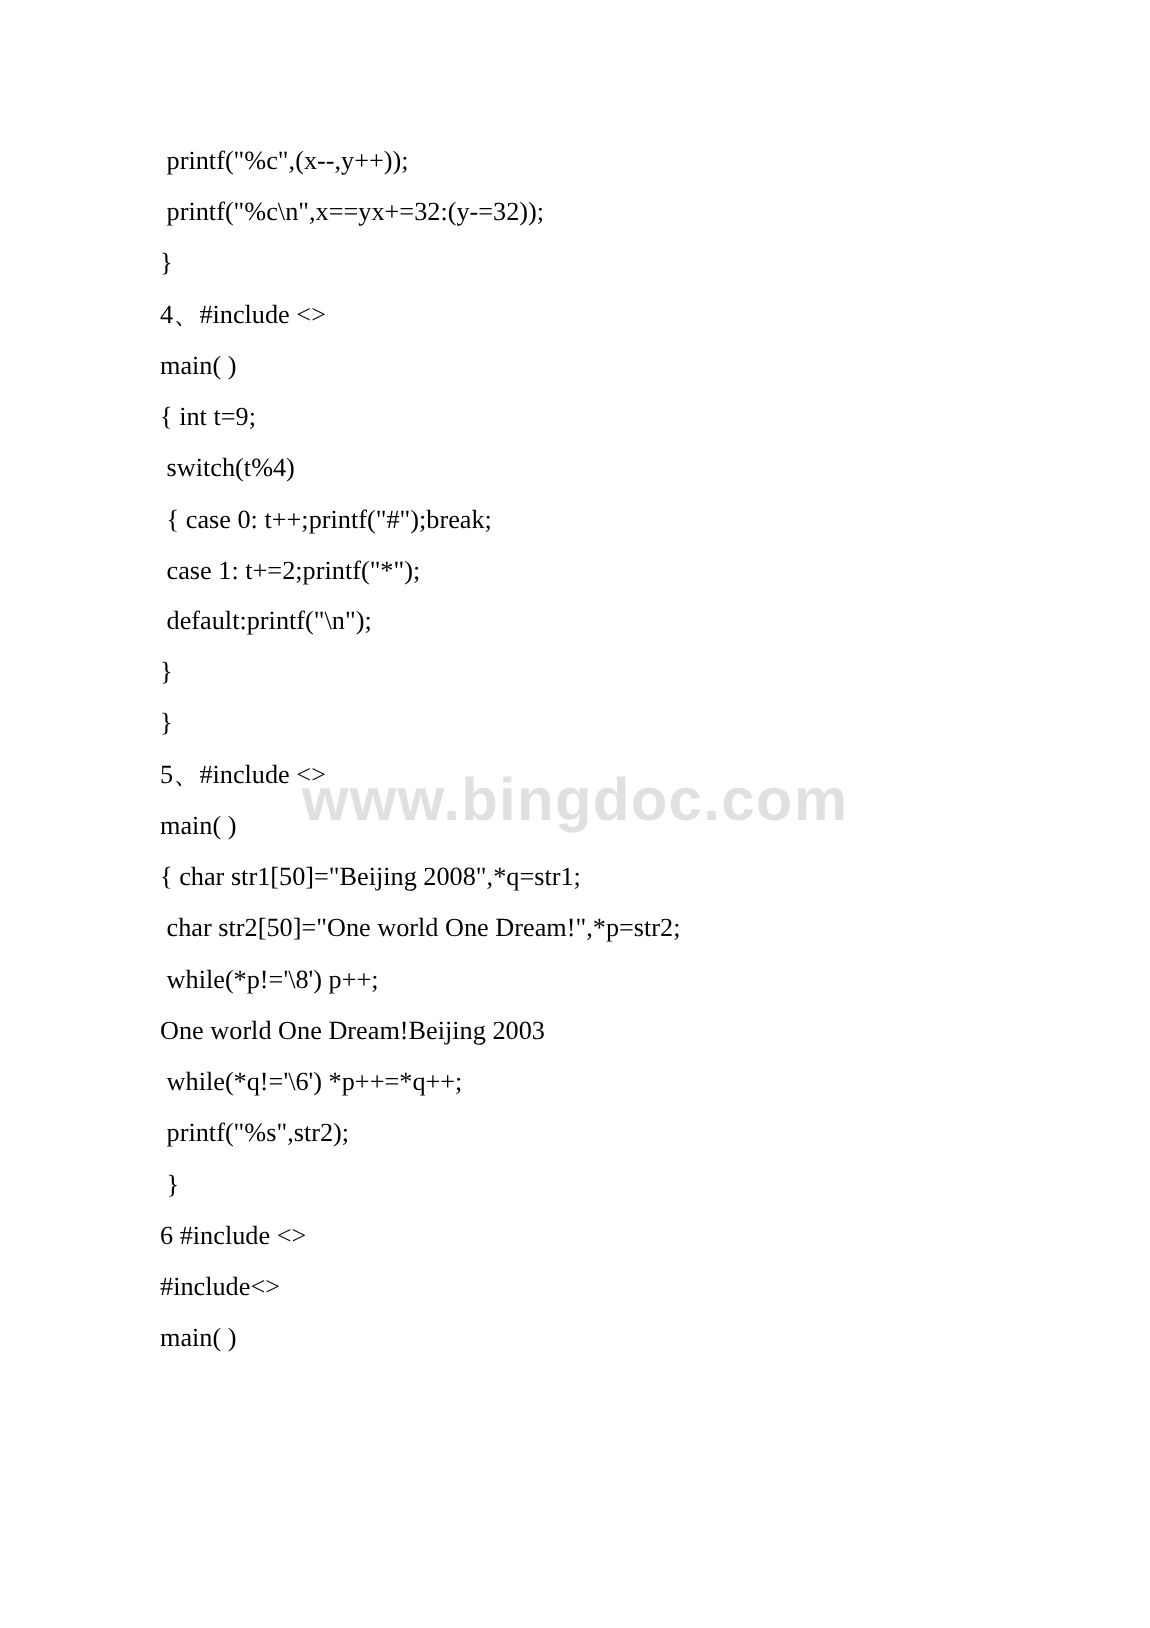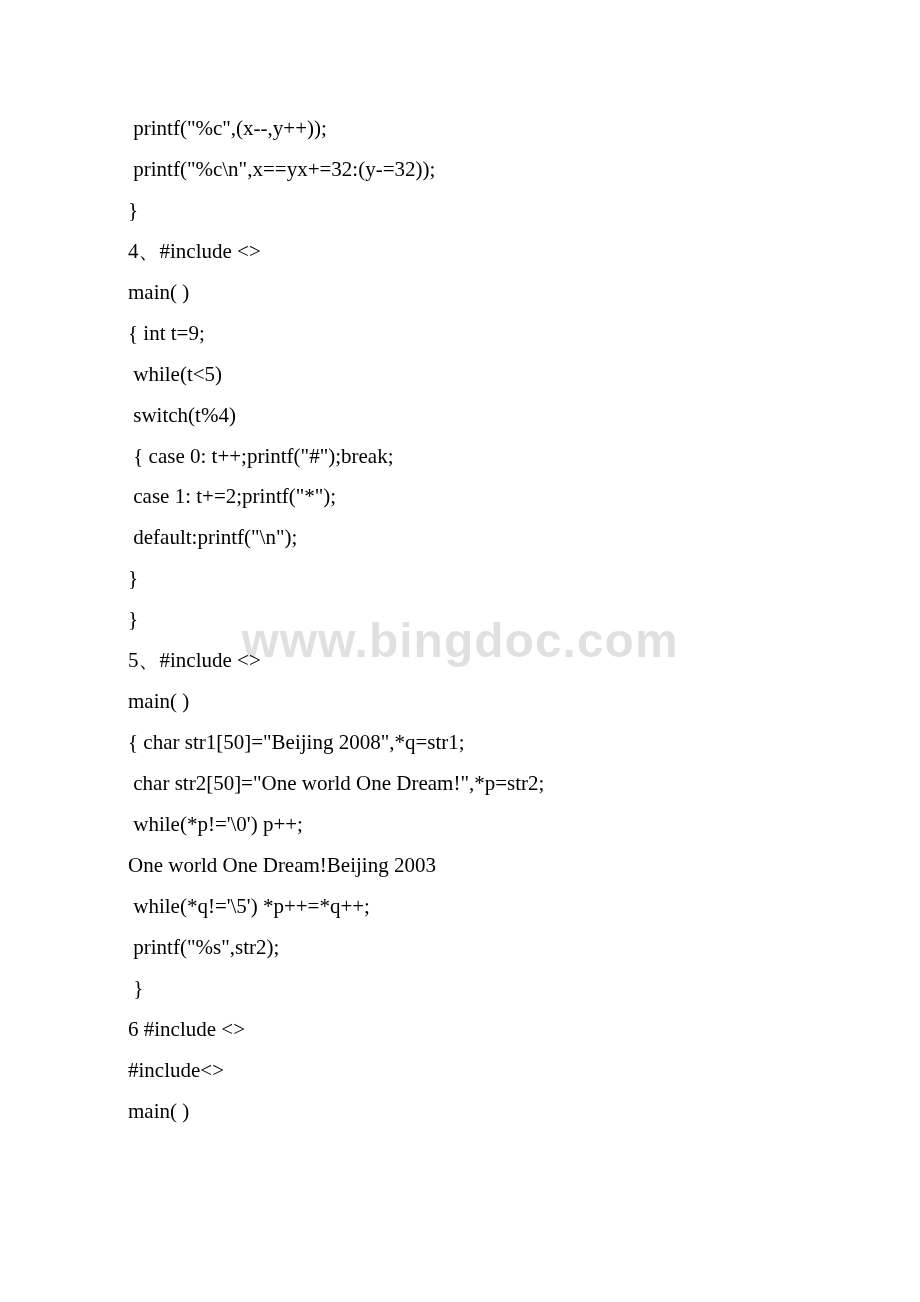--- a/index.html
+++ b/index.html
@@ -45,32 +45,31 @@
 
 <div class="watermark">www.bingdoc.com</div>
 
 <div class="content">
   <div class="line"> printf("%c",(x--,y++));</div>
   <div class="line"> printf("%c\n",x==yx+=32:(y-=32));</div>
   <div class="line">}</div>
   <div class="line">4、#include &lt;&gt;</div>
   <div class="line">main( )</div>
   <div class="line">{ int t=9;</div>
-  <div class="line"> while(t&lt;5)</div>
   <div class="line"> switch(t%4)</div>
   <div class="line"> { case 0: t++;printf("#");break;</div>
   <div class="line"> case 1: t+=2;printf("*");</div>
   <div class="line"> default:printf("\n");</div>
   <div class="line">}</div>
   <div class="line">}</div>
   <div class="line">5、#include &lt;&gt;</div>
   <div class="line">main( )</div>
   <div class="line">{ char str1[50]="Beijing 2008",*q=str1;</div>
   <div class="line"> char str2[50]="One world One Dream!",*p=str2;</div>
-  <div class="line"> while(*p!='\0') p++;</div>
+  <div class="line"> while(*p!='\8') p++;</div>
   <div class="line">One world One Dream!Beijing 2003</div>
-  <div class="line"> while(*q!='\5') *p++=*q++;</div>
+  <div class="line"> while(*q!='\6') *p++=*q++;</div>
   <div class="line"> printf("%s",str2);</div>
   <div class="line"> }</div>
   <div class="line">6 #include &lt;&gt;</div>
   <div class="line">#include&lt;&gt;</div>
   <div class="line">main( )</div>
 </div>
 
 </body></html>

